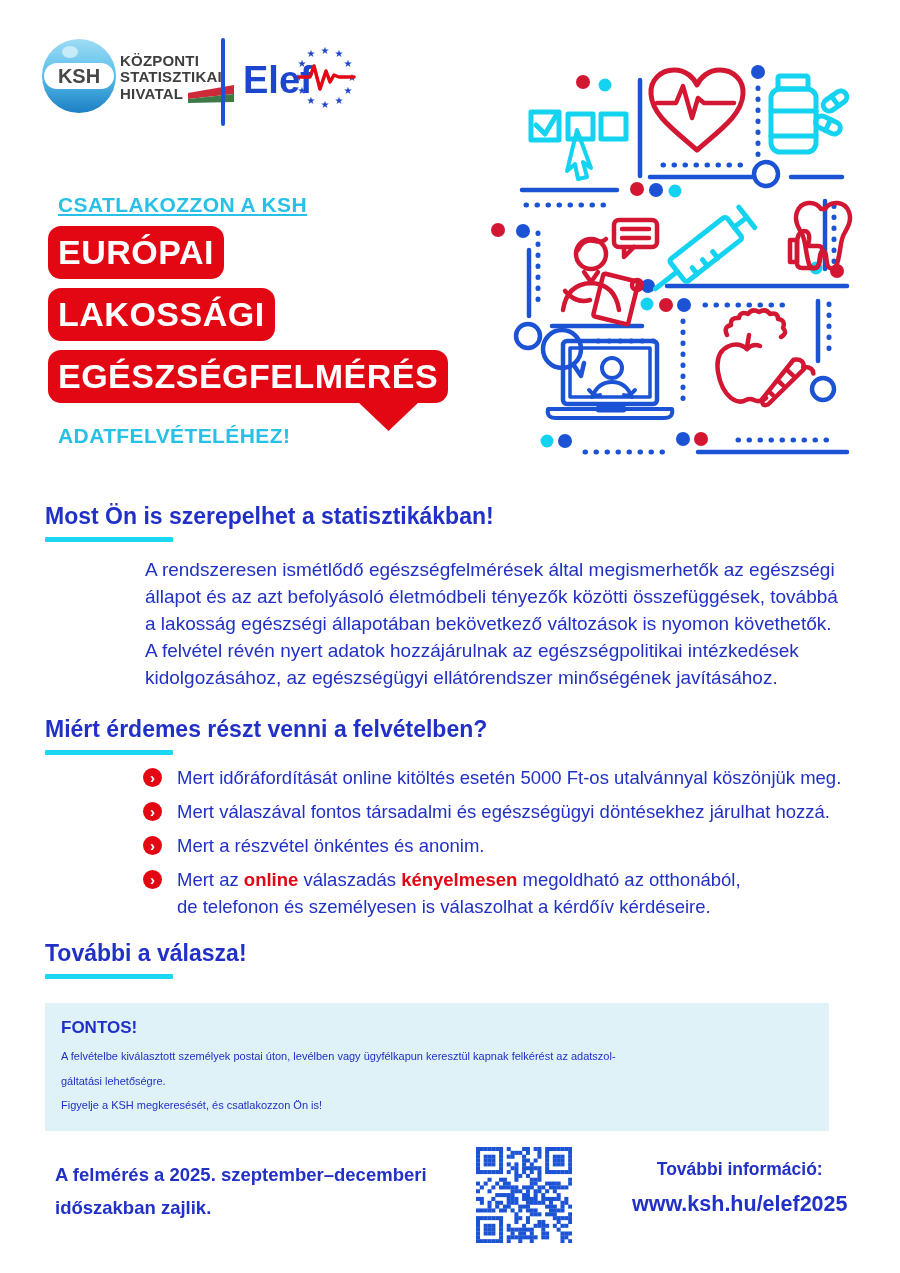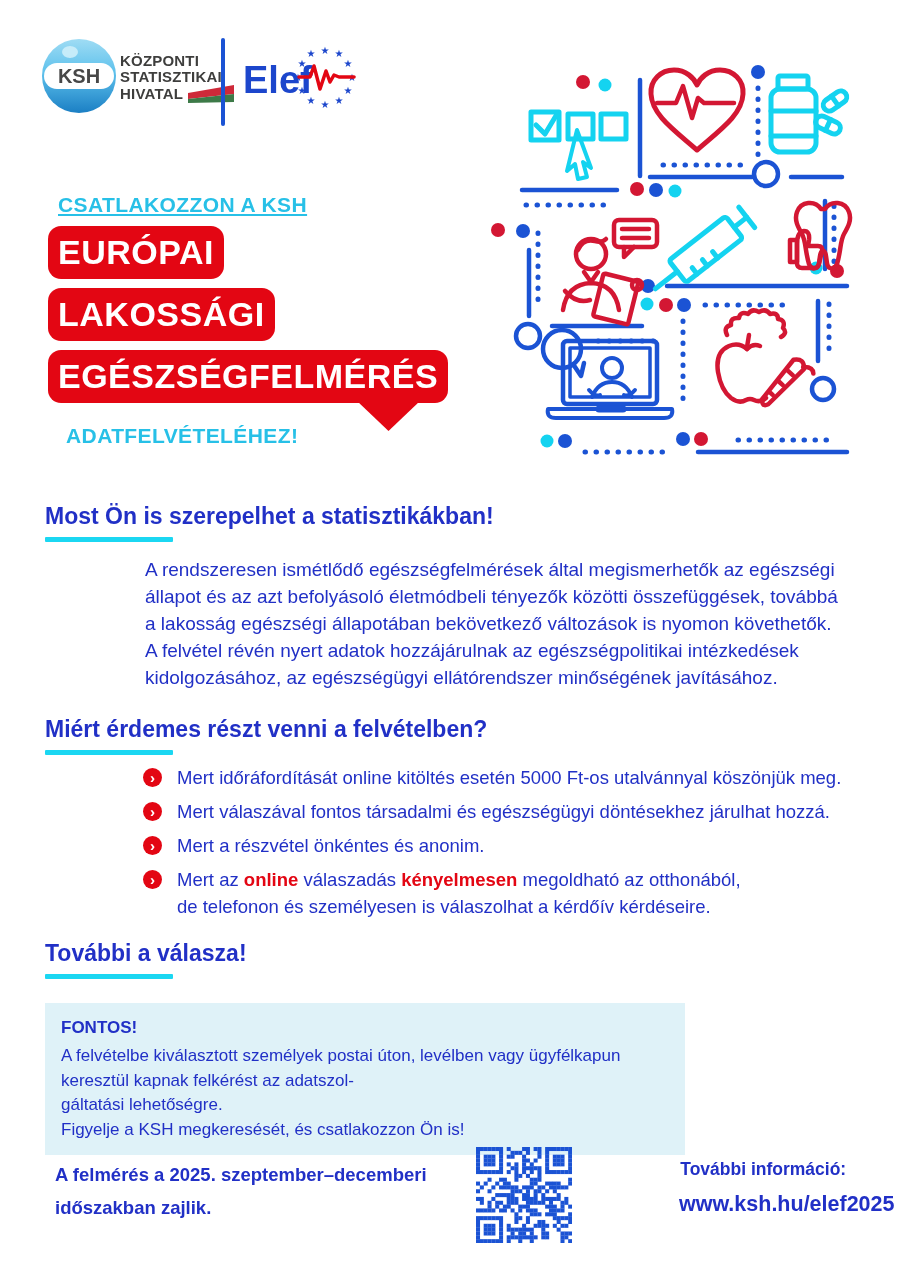--- a/index.html
+++ b/index.html
@@ -25,21 +25,21 @@
   
   .hero-kicker{position:absolute;left:58px;top:193px;font-size:21px;font-weight:bold;
                color:var(--cyan);letter-spacing:.4px;text-decoration:underline;}
   .banners{position:absolute;left:48px;top:226px;}
   .banner{display:inline-block;background:var(--red);color:#fff;font-weight:bold;font-size:34px;
           height:53px;line-height:53px;padding:0 10px;border-radius:13px;letter-spacing:.5px;}
   .banner-line{margin-bottom:9px;}
   .tail{position:absolute;left:357px;top:401px;width:63px;height:30px;background:var(--red);
         clip-path:polygon(0 0,100% 0,50% 100%);}
   .tagline{position:absolute;left:58px;top:424px;font-size:21px;font-weight:bold;
-           color:var(--cyan);letter-spacing:.4px;margin-left:8px;}
+           color:var(--cyan);letter-spacing:.4px;}
 
   .illustration{position:absolute;left:490px;top:58px;}
   .st-blue{stroke:var(--il-blue);fill:none;}
   .st-cyan{stroke:var(--il-cyan);fill:none;}
   .st-red{stroke:var(--il-red);fill:none;}
   .f-blue{fill:var(--il-blue);stroke:none;}
   .f-cyan{fill:var(--il-cyan);stroke:none;}
   .f-red{fill:var(--il-red);stroke:none;}
   .dotted{stroke-width:5;stroke-dasharray:.5 10.5;stroke-linecap:round;fill:none;}
 
@@ -51,31 +51,31 @@
   #h-matters{left:45px;top:940px;}
   .para{position:absolute;left:145px;top:556px;width:725px;font-size:19px;line-height:27px;color:var(--blue);}
 
   .bullets{position:absolute;left:143px;top:764px;width:735px;}
   .bullet-row{display:flex;margin-bottom:7px;font-size:18.5px;line-height:27px;color:var(--blue);}
   .bullet-icon{flex:0 0 auto;width:19px;height:19px;border-radius:50%;background:var(--red);color:#fff;
                font-size:15px;font-weight:bold;display:flex;align-items:center;justify-content:center;
                margin:4px 15px 0 0;line-height:1;}
   .red-bold{color:var(--red);font-weight:bold;}
 
-  .box{position:absolute;left:45px;top:1003px;width:640px;background:var(--box-bg);
+  .box{position:absolute;left:45px;top:1003px;width:784px;background:var(--box-bg);
        padding:15px 16px 13px;color:var(--blue);}
   .box-title{font-size:17px;font-weight:bold;margin-bottom:6px;}
-  .box-lines{font-size:17px;line-height:24.5px;}
+  .box-lines{font-size:11px;line-height:24.5px;}
 
   
   .period{position:absolute;left:55px;top:1158px;font-size:18.5px;line-height:33px;font-weight:bold;color:var(--blue);}
   .qr{position:absolute;left:476px;top:1147px;width:96px;height:96px;}
   .info{position:absolute;left:632px;top:1159px;color:var(--blue);text-align:center;}
   .info-label{font-size:17.5px;font-weight:bold;}
-  .info-url{font-size:21.5px;font-weight:bold;margin-top:12px;margin-left:47px;}
+  .info-url{font-size:21.5px;font-weight:bold;margin-top:12px;}
 </style>
 </head>
 <body>
 
 <div class="page">
 
   <svg class="ksh-globe" width="78" height="78" viewBox="0 0 78 78">
     <defs>
       <linearGradient id="glb" x1="0" y1="0" x2="0" y2="1">
         <stop offset="0" stop-color="#9fdcf4"></stop>

